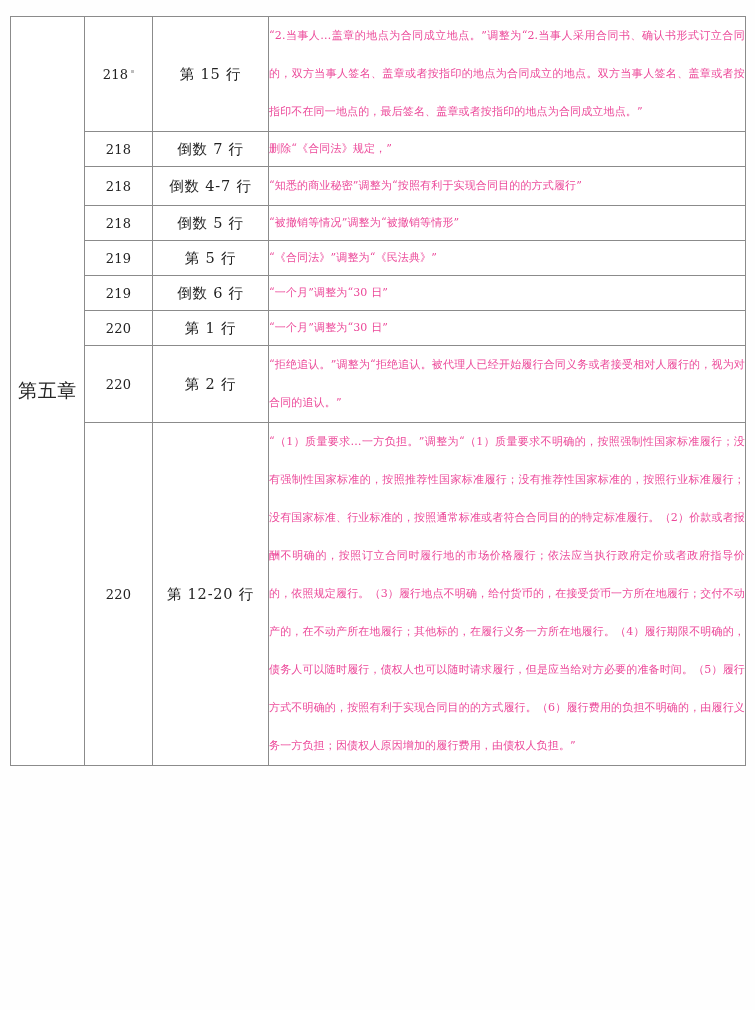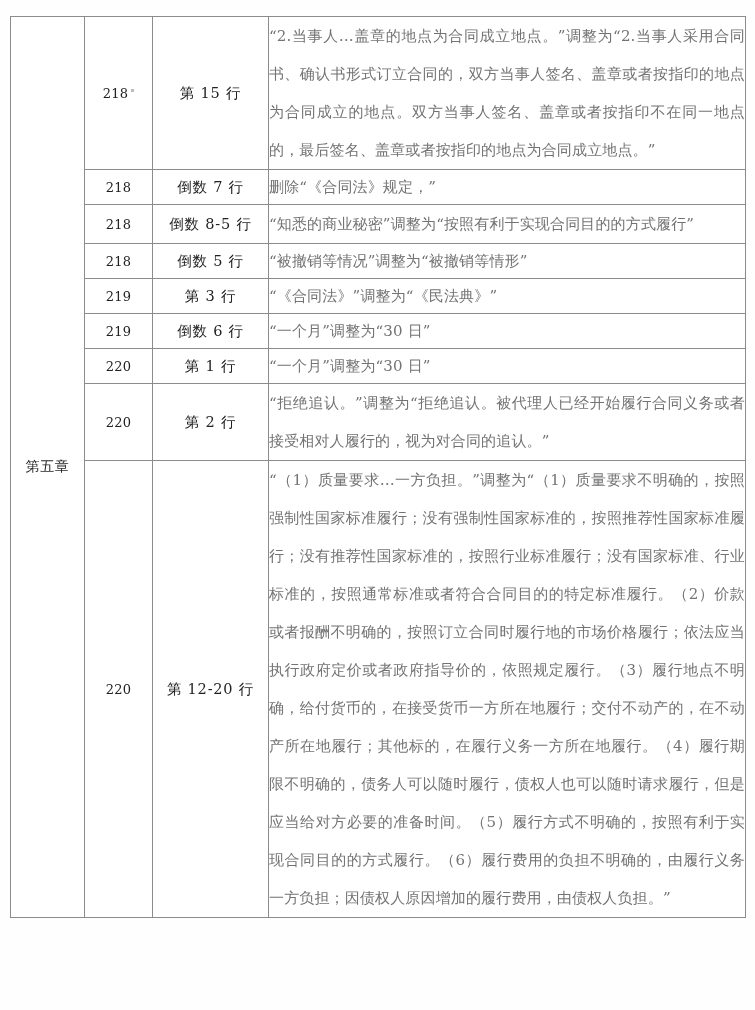--- a/index.html
+++ b/index.html
@@ -43,21 +43,21 @@
   }
 
   
   col.c-chapter { width: 74px; }
   col.c-page    { width: 68px; }
   col.c-line    { width: 116px; }
   col.c-content { width: 477px; }
 
   .cell-chapter {
     text-align: center;
-    font-size: 14px;
+    font-size: 19px;
     letter-spacing: 0.7px;
     color: #262626;
   }
 
   .cell-page {
     text-align: center;
     font-size: 13px;
     font-family: "DejaVu Serif", "Liberation Serif", serif;
     color: #222222;
     letter-spacing: 0.3px;
@@ -65,25 +65,25 @@
 
   .cell-line {
     text-align: center;
     font-size: 14.5px;
     letter-spacing: 0.8px;
     color: #222222;
     white-space: nowrap;
   }
 
   .cell-content {
-    font-size: 15px;
+    font-size: 11px;
     line-height: 38px;
     text-align: justify;
     text-align-last: left;
-    color: #737373;
+    color: #ec4899;
     padding: 6px 9px 6px 12px;
     vertical-align: middle;
     letter-spacing: 0.15px;
     word-break: break-all;
   }
 
   .cell-content.single {
     line-height: 34px;
   }
 
@@ -119,33 +119,33 @@
       </tr>
 
       <tr>
         <td class="cell-page">218</td>
         <td class="cell-line">倒数 7 行</td>
         <td class="cell-content single">删除“《合同法》规定，”</td>
       </tr>
 
       <tr>
         <td class="cell-page">218</td>
-        <td class="cell-line">倒数 8-5 行</td>
+        <td class="cell-line">倒数 4-7 行</td>
         <td class="cell-content">“知悉的商业秘密”调整为“按照有利于实现合同目的的方式履行”</td>
       </tr>
 
       <tr>
         <td class="cell-page">218</td>
         <td class="cell-line">倒数 5 行</td>
         <td class="cell-content single">“被撤销等情况”调整为“被撤销等情形”</td>
       </tr>
 
       <tr>
         <td class="cell-page">219</td>
-        <td class="cell-line">第 3 行</td>
+        <td class="cell-line">第 5 行</td>
         <td class="cell-content single">“《合同法》”调整为“《民法典》”</td>
       </tr>
 
       <tr>
         <td class="cell-page">219</td>
         <td class="cell-line">倒数 6 行</td>
         <td class="cell-content single">“一个月”调整为“30 日”</td>
       </tr>
 
       <tr>

